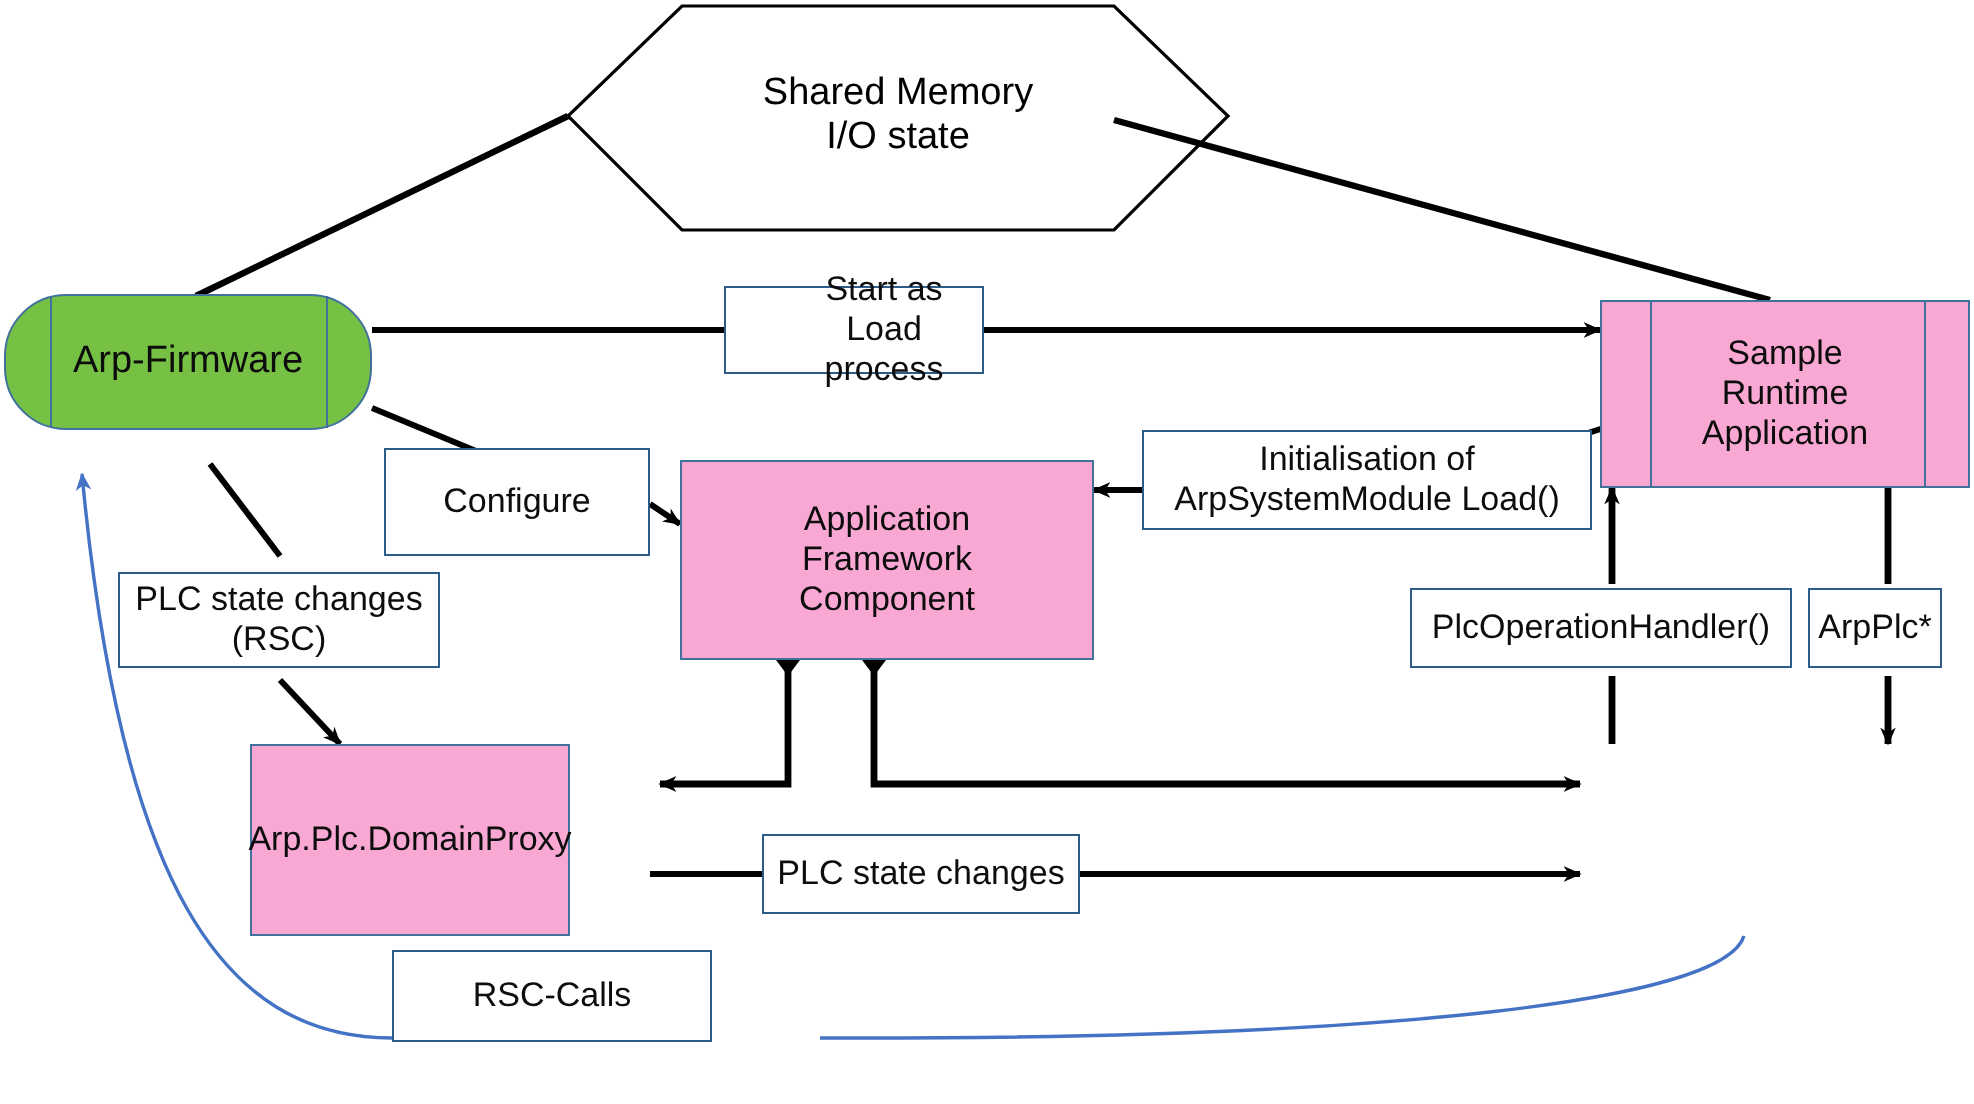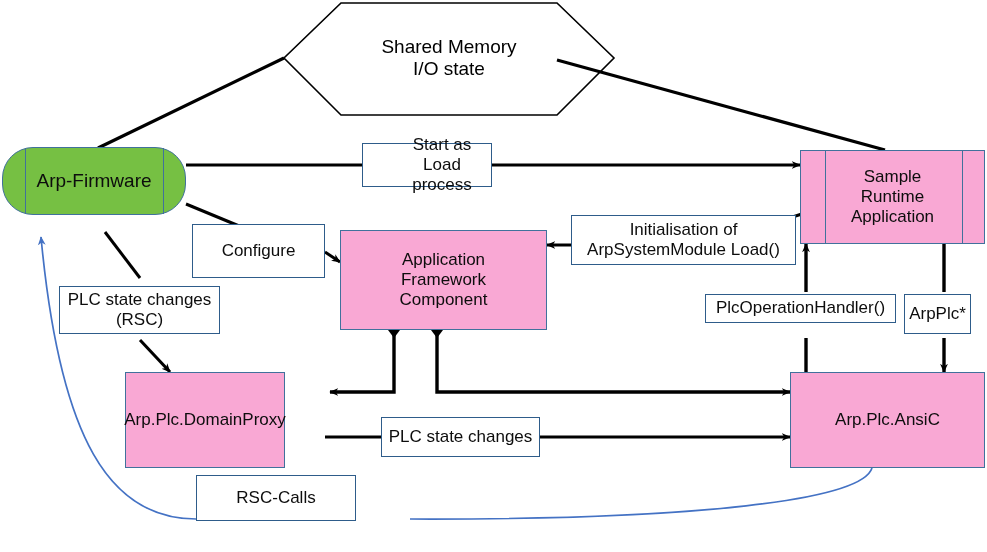--- a/index.html
+++ b/index.html
@@ -95,44 +95,41 @@
   <div class="node comp blue f17" style="left:340px;top:230px;width:207px;height:100px;flex-direction:column;">
     <span class="lbl">Application</span>
     <span class="lbl">Framework</span>
     <span class="lbl">Component</span>
   </div>
 
   <div class="node comp blue f17" style="left:125px;top:372px;width:160px;height:96px;">
     <span class="lbl">Arp.Plc.DomainProxy</span>
   </div>
 
-  <div class="node comp blue f17" style="left:790px;top:372px;width:195px;height:96px;">
-    <span class="lbl">Arp.Plc.AnsiC</span>
-  </div>
 
   <div class="node lblbox f17" style="left:362px;top:143px;width:130px;height:44px;flex-direction:column;padding-left:30px;">
     <span class="lbl">Start as</span>
     <span class="lbl">Load process</span>
   </div>
 
   <div class="node lblbox f17" style="left:192px;top:224px;width:133px;height:54px;">
     <span class="lbl">Configure</span>
   </div>
 
   <div class="node lblbox f17" style="left:571px;top:215px;width:225px;height:50px;flex-direction:column;">
     <span class="lbl">Initialisation of</span>
     <span class="lbl">ArpSystemModule  Load()</span>
   </div>
 
   <div class="node lblbox f17" style="left:59px;top:286px;width:161px;height:48px;flex-direction:column;">
     <span class="lbl">PLC state changes</span>
     <span class="lbl">(RSC)</span>
   </div>
 
-  <div class="node lblbox f17" style="left:705px;top:294px;width:191px;height:29px;">
+  <div class="node lblbox f17" style="left:705px;top:294px;width:191px;height:40px;">
     <span class="lbl">PlcOperationHandler()</span>
   </div>
 
   <div class="node lblbox f17" style="left:904px;top:294px;width:67px;height:40px;">
     <span class="lbl">ArpPlc*</span>
   </div>
 
   <div class="node lblbox f17" style="left:381px;top:417px;width:159px;height:40px;">
     <span class="lbl">PLC state changes</span>
   </div>

